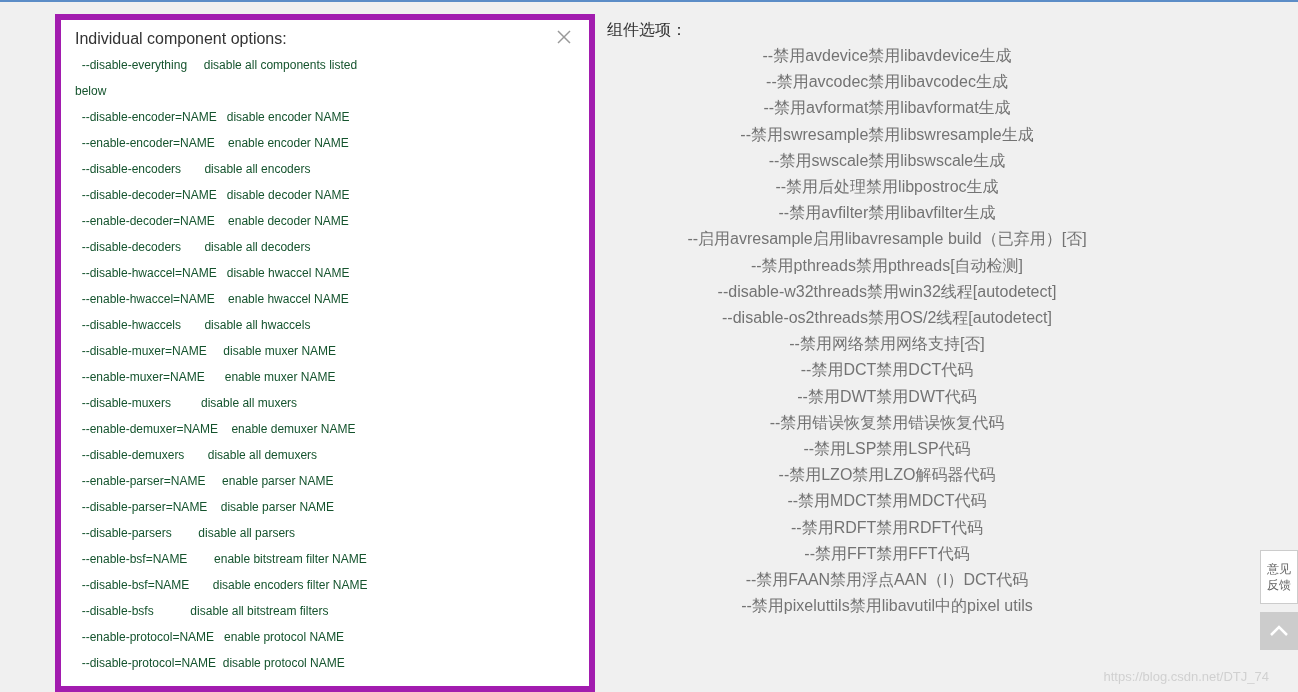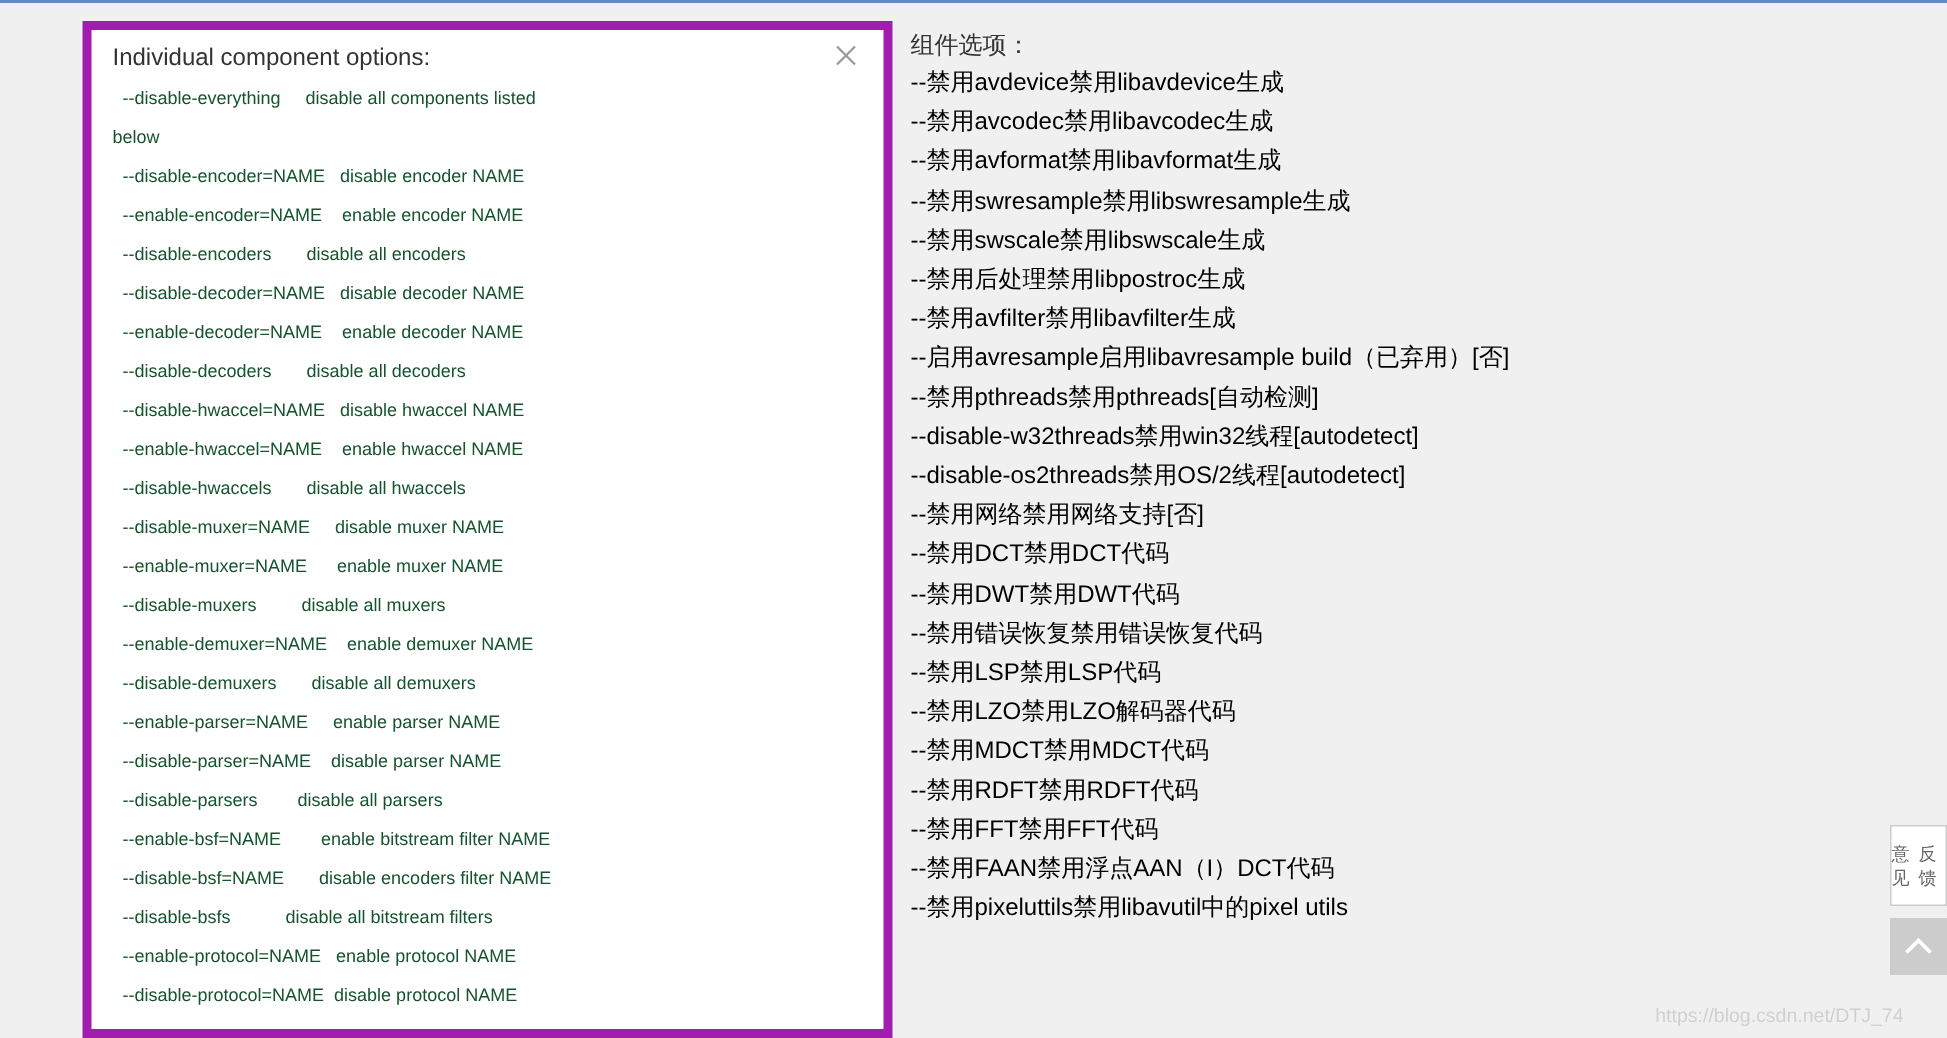--- a/index.html
+++ b/index.html
@@ -61,35 +61,36 @@
       line-height: 26px;
       white-space: pre;
     }
     .right-title {
       font-size: 16px;
       color: #333;
       margin-bottom: 2px;
     }
     .right-line {
       font-size: 16px;
-      color: #000000;
+      color: #737373;
       line-height: 26.2px;
+      text-align: center;
     }
     .feedback-tab {
       position: absolute;
       right: 0;
       top: 548px;
       width: 38px;
       height: 54px;
       background: #fff;
       border: 1px solid #ccc;
       display: flex;
       align-items: center;
       justify-content: center;
-      flex-direction: row;
+      flex-direction: column;
       font-size: 12px;
       color: #666;
       cursor: pointer;
       line-height: 16px;
     }
     .scroll-top {
       position: absolute;
       right: 0;
       top: 610px;
       width: 38px;

